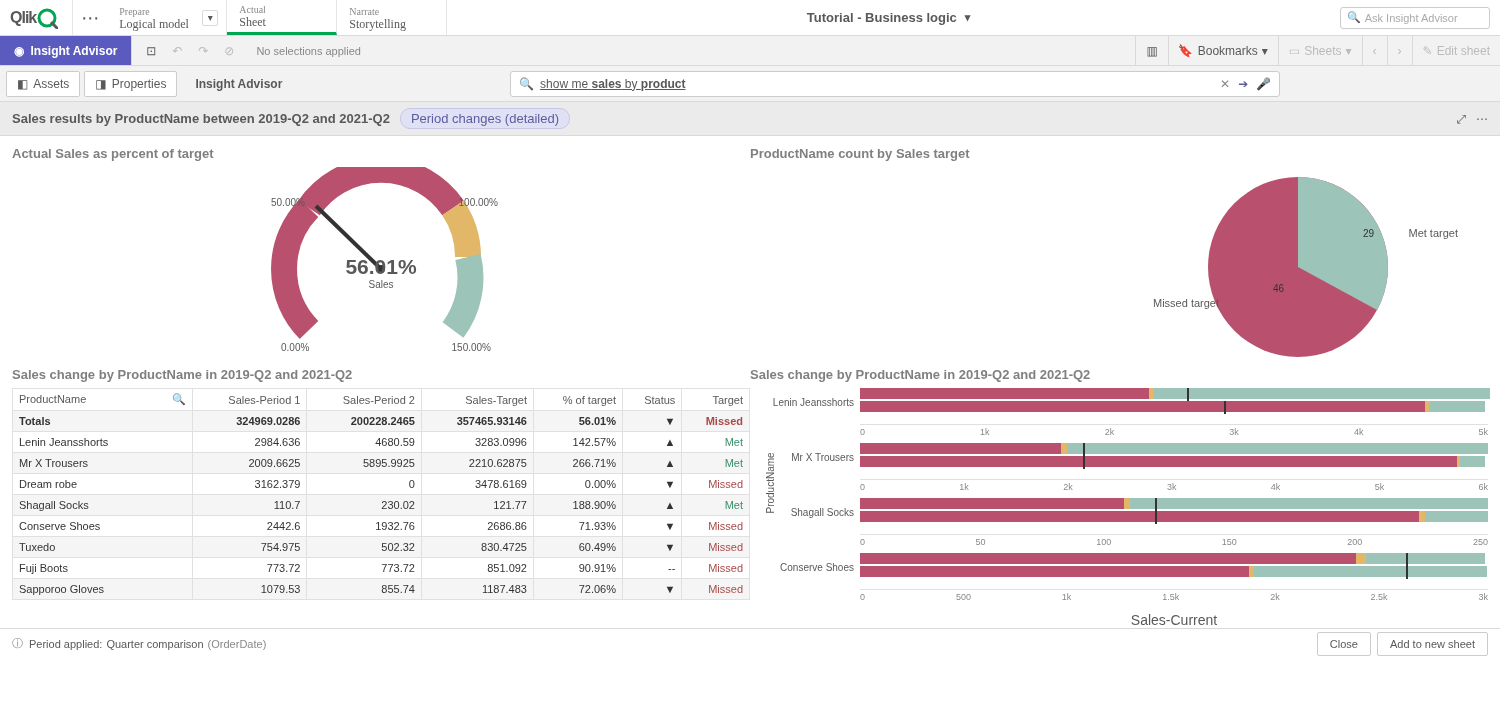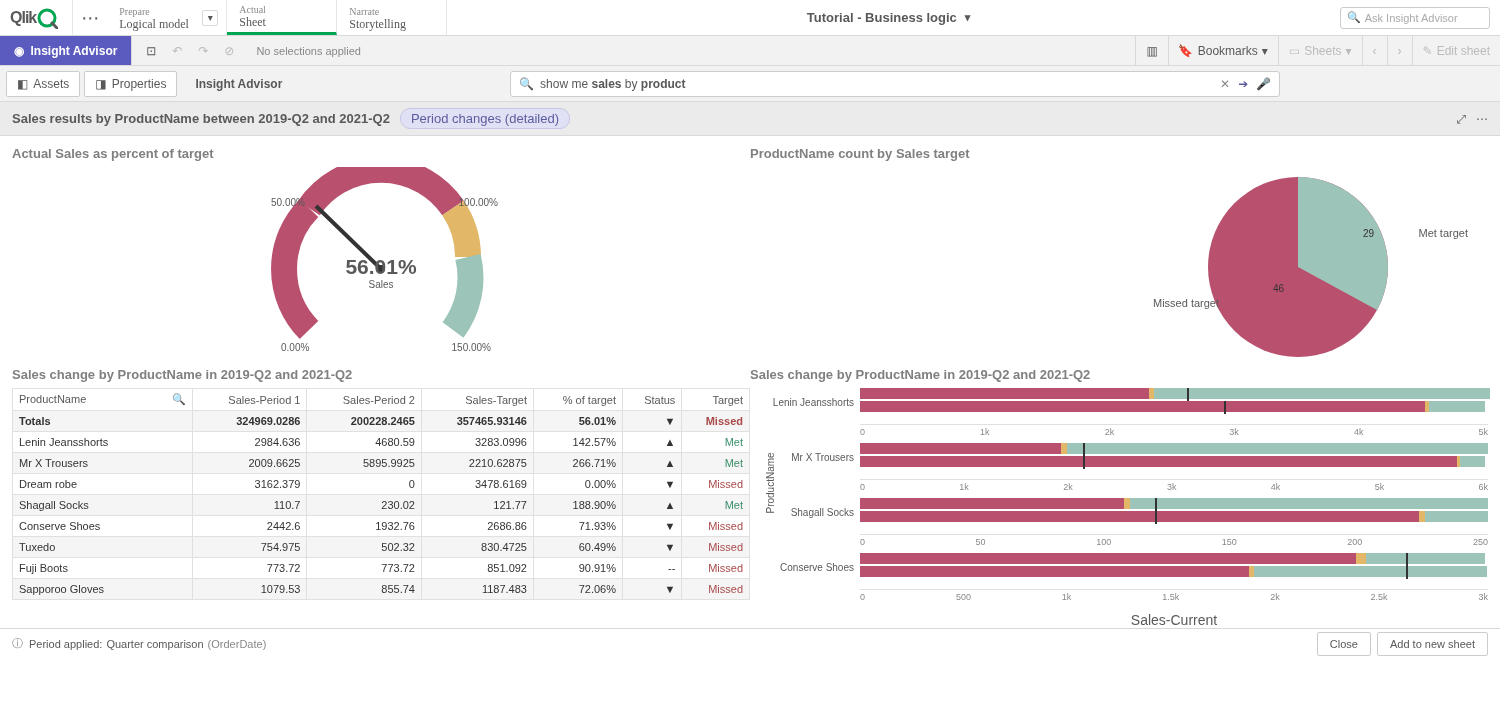--- a/index.html
+++ b/index.html
@@ -32,21 +32,21 @@
 .tb-right-item { padding: 0 10px; border-left: 1px solid #d9d9d9; height: 100%; display: flex; align-items: center; color: #595959; font-size: 12px; cursor: pointer; }
 .tb-right-item.dis { color: #bbb; }
 
 .panel-bar { display: flex; align-items: center; height: 36px; background: #f2f2f2; border-bottom: 1px solid #d9d9d9; padding: 0 6px; }
 .panel-btn { border: 1px solid #ccc; background: #fff; padding: 5px 10px; border-radius: 2px; color: #595959; font-size: 12px; cursor: pointer; display: flex; align-items: center; margin-right: 4px; }
 .panel-btn .iconish { margin-right: 5px; }
 .insight-label { font-weight: bold; color: #595959; padding: 0 14px; }
 .search-wrap { flex: 1; display: flex; justify-content: center; }
 .search-big { width: 770px; border: 1px solid #ccc; border-radius: 3px; height: 26px; display: flex; align-items: center; background: #fff; padding: 0 8px; }
 .search-big .mag { color: #5c5c9e; margin-right: 6px; }
-.search-big .txt { flex: 1; color: #595959; }
+.search-big .txt { flex: 1; color: #595959; text-decoration: underline; }
 .search-big .txt b { font-weight: bold; }
 .search-icons { display: flex; align-items: center; gap: 8px; color: #595959; padding-left: 8px; }
 
 .results-header { background: #ebebeb; border-bottom: 1px solid #d9d9d9; padding: 6px 12px; display: flex; align-items: center; }
 .results-header .title { font-weight: bold; color: #595959; font-size: 13px; }
 .chip { background: #e1e1f5; border: 1px solid #c6c6e6; color: #5c5c9e; border-radius: 10px; padding: 2px 10px; font-size: 13px; margin-left: 10px; }
 .results-header .ricons { margin-left: auto; display: flex; gap: 10px; color: #595959; }
 
 .dash-grid { display: grid; grid-template-columns: 1fr 1fr; grid-template-rows: auto auto; padding: 10px 12px 0 12px; }
 .card-title { color: #808080; font-weight: bold; font-size: 13px; margin-bottom: 6px; }
@@ -232,21 +232,21 @@
     <div class="card-title">ProductName count by Sales target</div>
     <div class="pie-wrap">
       <div class="pie">
         <svg width="380" height="200" viewBox="0 0 380 200">
           <circle cx="190" cy="100" r="90" fill="#b8506e"></circle>
           <path d="M190 100 L190 10 A90 90 0 0 1 269 143 Z" fill="#9cc4b8"></path>
           <text x="255" y="70" fill="#333" font-size="10">29</text>
           <text x="165" y="125" fill="#333" font-size="10">46</text>
         </svg>
         <div class="leg" style="left:45px; top:130px">Missed target</div>
-        <div class="leg" style="right:20px; top:60px">Met target</div>
+        <div class="leg" style="right:30px; top:60px">Met target</div>
       </div>
     </div>
   </div>
 
   <div class="tbl-card">
     <div class="card-title">Sales change by ProductName in 2019-Q2 and 2021-Q2</div>
     <table class="tbl">
       <thead>
           <tr id="tbl-head">
             <th style="width: 180px;"><span>ProductName</span><span style="float:right;color:#888">🔍</span></th>

